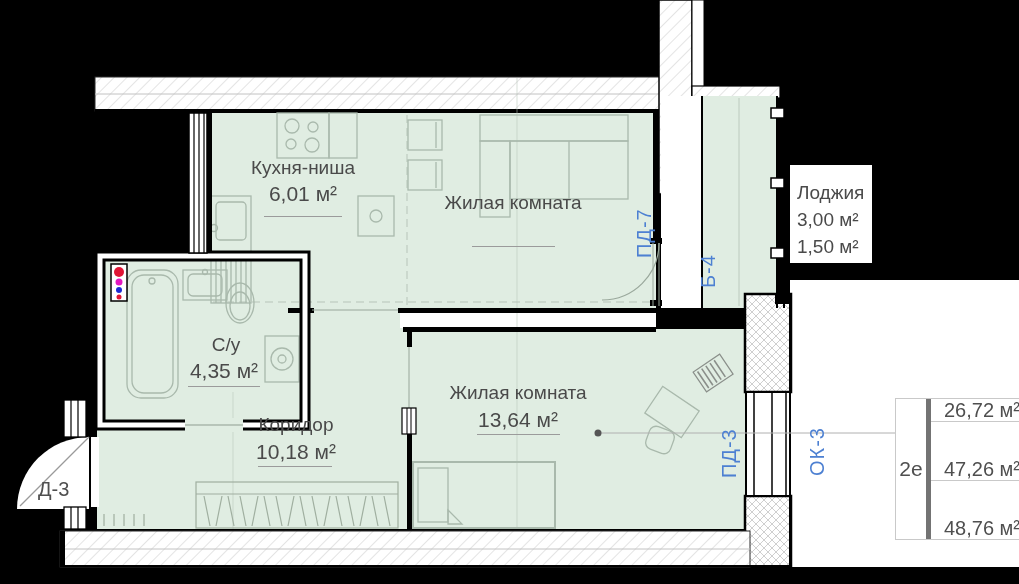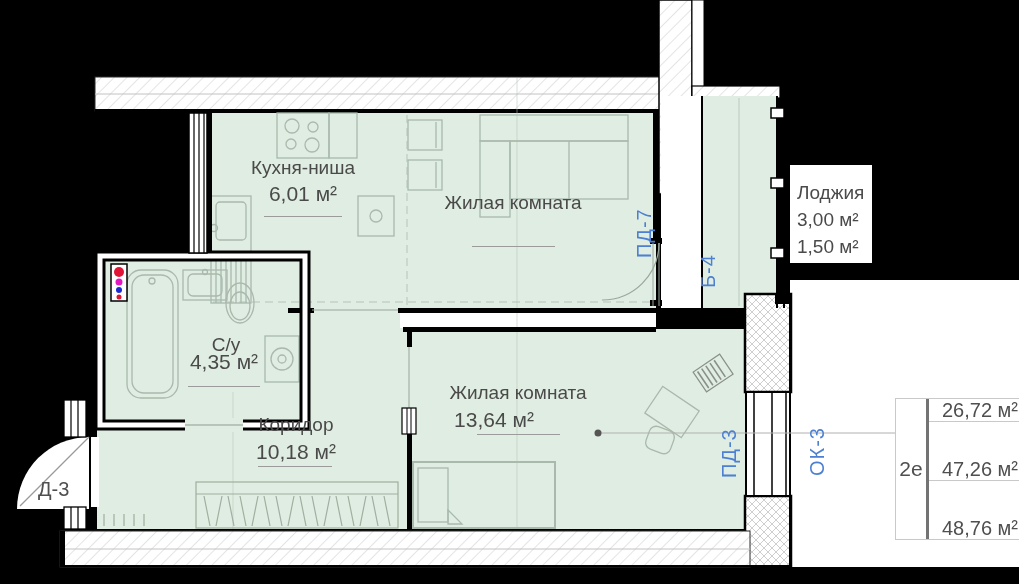--- a/index.html
+++ b/index.html
@@ -11,21 +11,21 @@
   .room-area{font-size:21px;text-align:center;}
   .uline{position:absolute;height:1px;background:#9b9b9b;}
   .vblue{position:absolute;color:#4d80d2;font-size:20px;letter-spacing:1px;
          writing-mode:vertical-rl;transform:rotate(180deg);white-space:nowrap;}
   .door-mark{position:absolute;color:#4f4f4f;font-size:20px;}
   #loggia-block{position:absolute;left:767px;top:165px;background:#fff;color:#4a4a4a;
                 font-size:19px;line-height:27px;padding:14px 8px 3px 7px;margin-left:23px;}
   #summary-table{position:absolute;left:895px;top:398px;display:flex;background:#fff;
                  border:1px solid #c9c9c9;color:#4f4f4f;}
   #summary-table .unit{width:30px;display:flex;align-items:center;justify-content:center;
-                 font-size:21px;border-right:3px solid #737373;}
+                 font-size:21px;border-right:5px solid #737373;}
   #summary-table .vals{display:flex;flex-direction:column;width:92px;gap:36px;}
   #summary-table .vals div{height:22px;line-height:22px;font-size:20px;text-align:right;
                  padding-right:3px;border-bottom:1px solid #c9c9c9;}
   #summary-table .vals div:last-child{border-bottom:none;}
 </style>
 </head>
 <body>
 
 <div id="stage">
 
@@ -233,25 +233,25 @@
 </svg>
 
 <div class="lbl room-name" style="left:233px;top:157px;width:140px;">Кухня-ниша</div>
 <div class="lbl room-area" style="left:233px;top:182px;width:140px;">6,01 м²</div>
 <div class="uline" style="left:264px;top:216px;width:78px;"></div>
 
 <div class="lbl room-name" style="left:423px;top:192px;width:180px;">Жилая комната</div>
 <div class="uline" style="left:472px;top:246px;width:83px;"></div>
 
 <div class="lbl room-name" style="left:428px;top:382px;width:180px;">Жилая комната</div>
-<div class="lbl room-area" style="left:404px;top:408px;width:180px;">13,64 м²</div>
+<div class="lbl room-area" style="left:428px;top:408px;width:180px;">13,64 м²</div>
 <div class="uline" style="left:477px;top:434px;width:83px;"></div>
 
 <div class="lbl room-name" style="left:186px;top:334px;width:80px;">С/у</div>
-<div class="lbl room-area" style="left:184px;top:350px;width:80px;">4,35 м²</div>
+<div class="lbl room-area" style="left:184px;top:359px;width:80px;">4,35 м²</div>
 <div class="uline" style="left:188px;top:386px;width:72px;"></div>
 
 <div class="lbl room-name" style="left:226px;top:414px;width:140px;">Коридор</div>
 <div class="lbl room-area" style="left:226px;top:440px;width:140px;">10,18 м²</div>
 <div class="uline" style="left:258px;top:466px;width:74px;"></div>
 
 <div id="loggia-block">
   <div>Лоджия</div>
   <div>3,00 м²</div>
   <div>1,50 м²</div>

